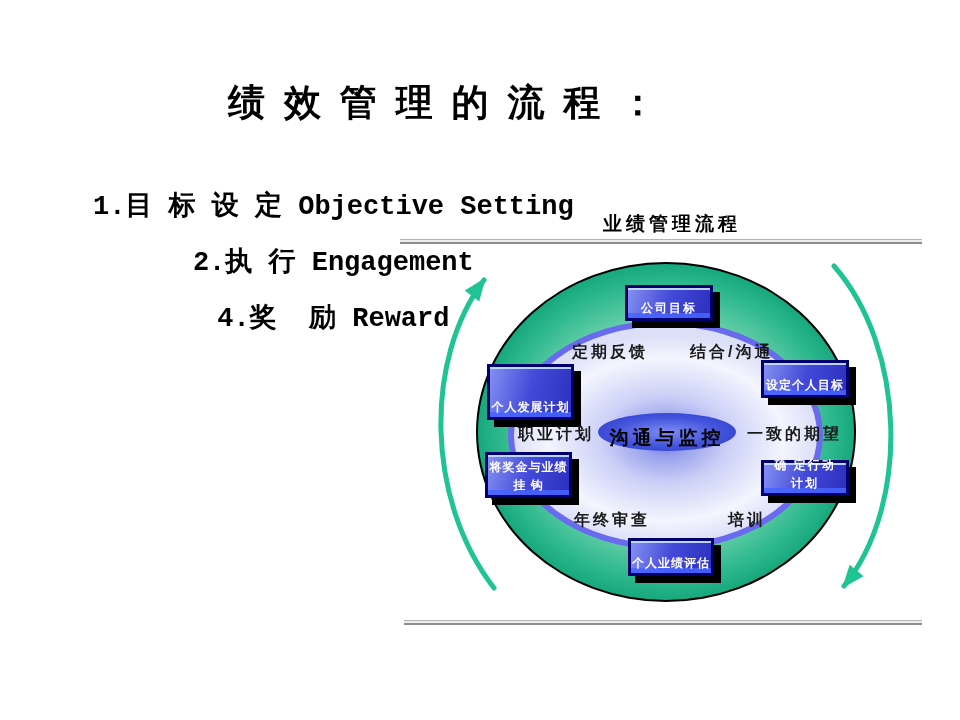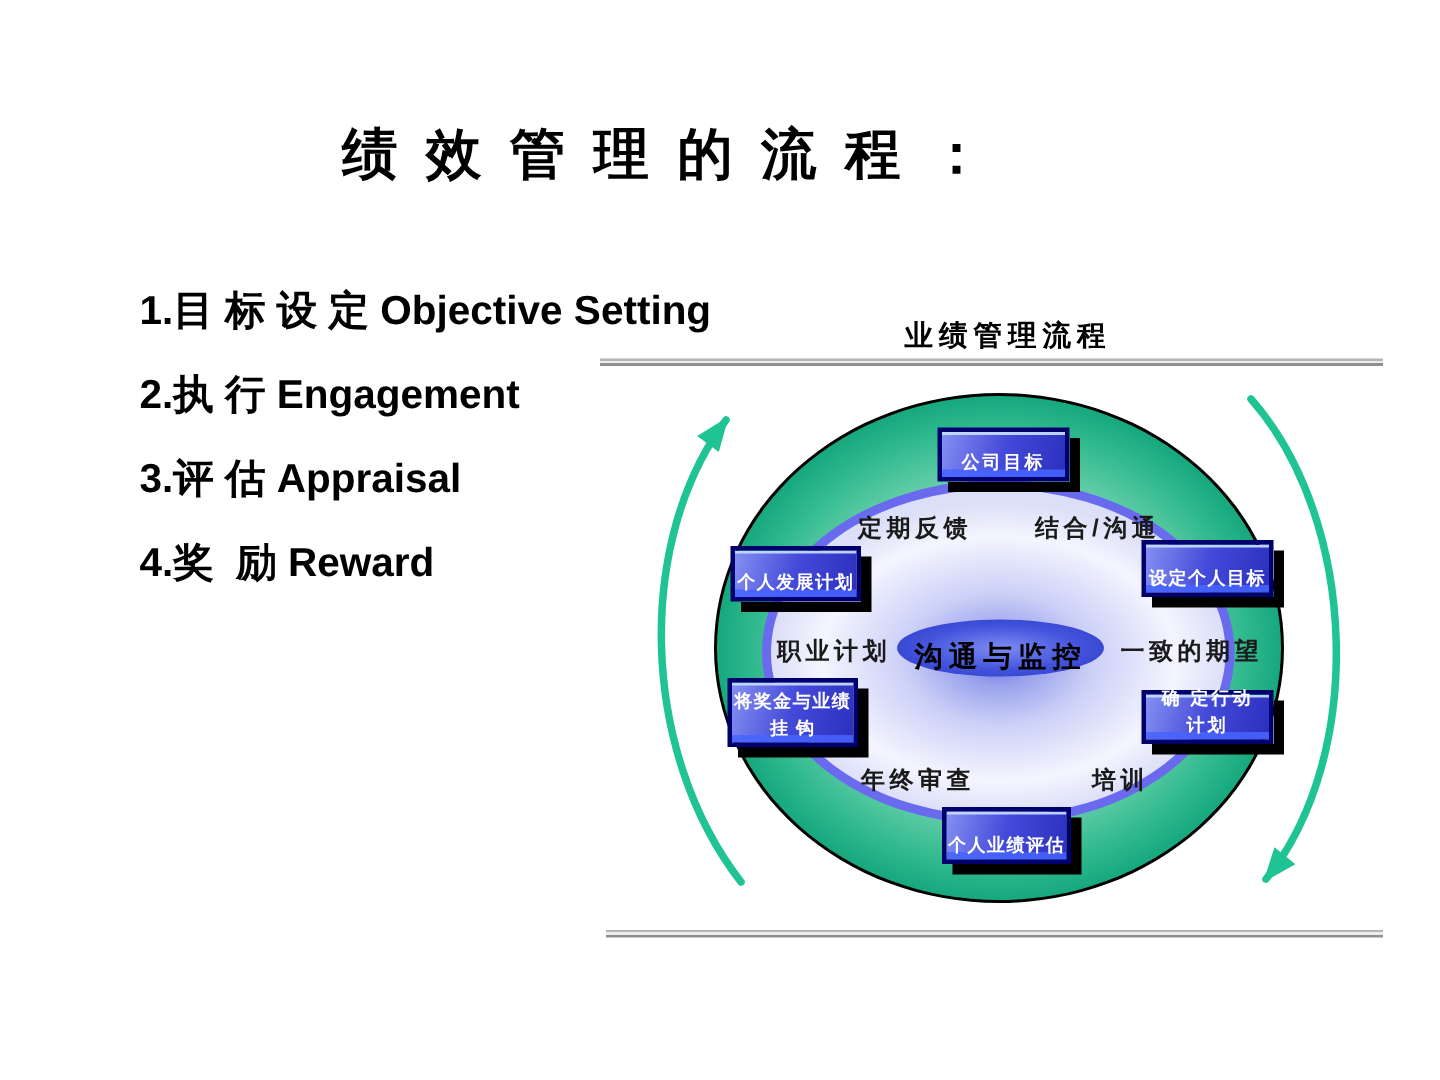--- a/index.html
+++ b/index.html
@@ -9,23 +9,23 @@
   }
   
   .slide-title{
     position:absolute;left:212px;top:62px;margin:16px;
     font-size:37px;font-weight:bold;color:#000;letter-spacing:3px;
     font-family:"DejaVu Sans","Liberation Sans",sans-serif;
   }
   
   .num-list{position:absolute;left:93px;top:192px;}
   .num-item{
-    font-family:Liberation Sans, sans-serif;
+    font-family:Liberation Mono, monospace;
     font-weight:bold;font-size:27px;color:#000;line-height:30px;
-    margin-bottom:26px;white-space:pre;
+    margin-bottom:26px;white-space:pre;text-align:center;
   }
   
   .diagram-caption{
     position:absolute;left:603px;top:211px;
     font-size:19px;font-weight:bold;color:#000;letter-spacing:4px;white-space:nowrap;
   }
   .rule{position:absolute;height:5px;
     background:linear-gradient(#b4b4b4 0 30%,#ececec 30% 62%,#8f8f8f 62% 100%);}
   .rule.top{left:400px;top:239px;width:522px;}
   .rule.bottom{left:404px;top:620px;width:518px;}
@@ -65,21 +65,20 @@
 </head>
 <body>
 
 <div class="slide">
 
   <h1 class="slide-title">绩 效 管 理 的 流 程 ：</h1>
 
   <div class="num-list">
     <div class="num-item">1.目 标 设 定 Objective Setting</div>
     <div class="num-item">2.执 行 Engagement</div>
-    <div class="num-item">3.评 估 Appraisal</div>
     <div class="num-item">4.奖  励 Reward</div>
   </div>
 
   <div class="diagram-caption">业绩管理流程</div>
   <div class="rule top"></div>
   <div class="rule bottom"></div>
 
   <div class="outer-ellipse"></div>
   <div class="inner-ellipse"></div>
 
@@ -108,21 +107,21 @@
 
   <div class="bbox" style="left:628px;top:538px;width:86px;height:38px;letter-spacing:1px">
     <span>个人业绩评估</span>
   </div>
 
   <div class="bbox" style="left:485px;top:452px;width:87px;height:46px;letter-spacing:1px">
     <span>将奖金与业绩</span>
     <span>挂 钩</span>
   </div>
 
-  <div class="bbox" style="left:487px;top:364px;width:87px;height:37px;letter-spacing:1px">
+  <div class="bbox" style="left:487px;top:364px;width:87px;height:56px;letter-spacing:1px">
     <span>个人发展计划</span>
   </div>
 
   <div class="ring-label" style="left:572px;top:342px">定期反馈</div>
   <div class="ring-label" style="left:690px;top:342px">结合/沟通</div>
   <div class="ring-label" style="left:518px;top:424px">职业计划</div>
   <div class="ring-label" style="left:747px;top:424px">一致的期望</div>
   <div class="ring-label" style="left:574px;top:510px">年终审查</div>
   <div class="ring-label" style="left:728px;top:510px">培训</div>
 

